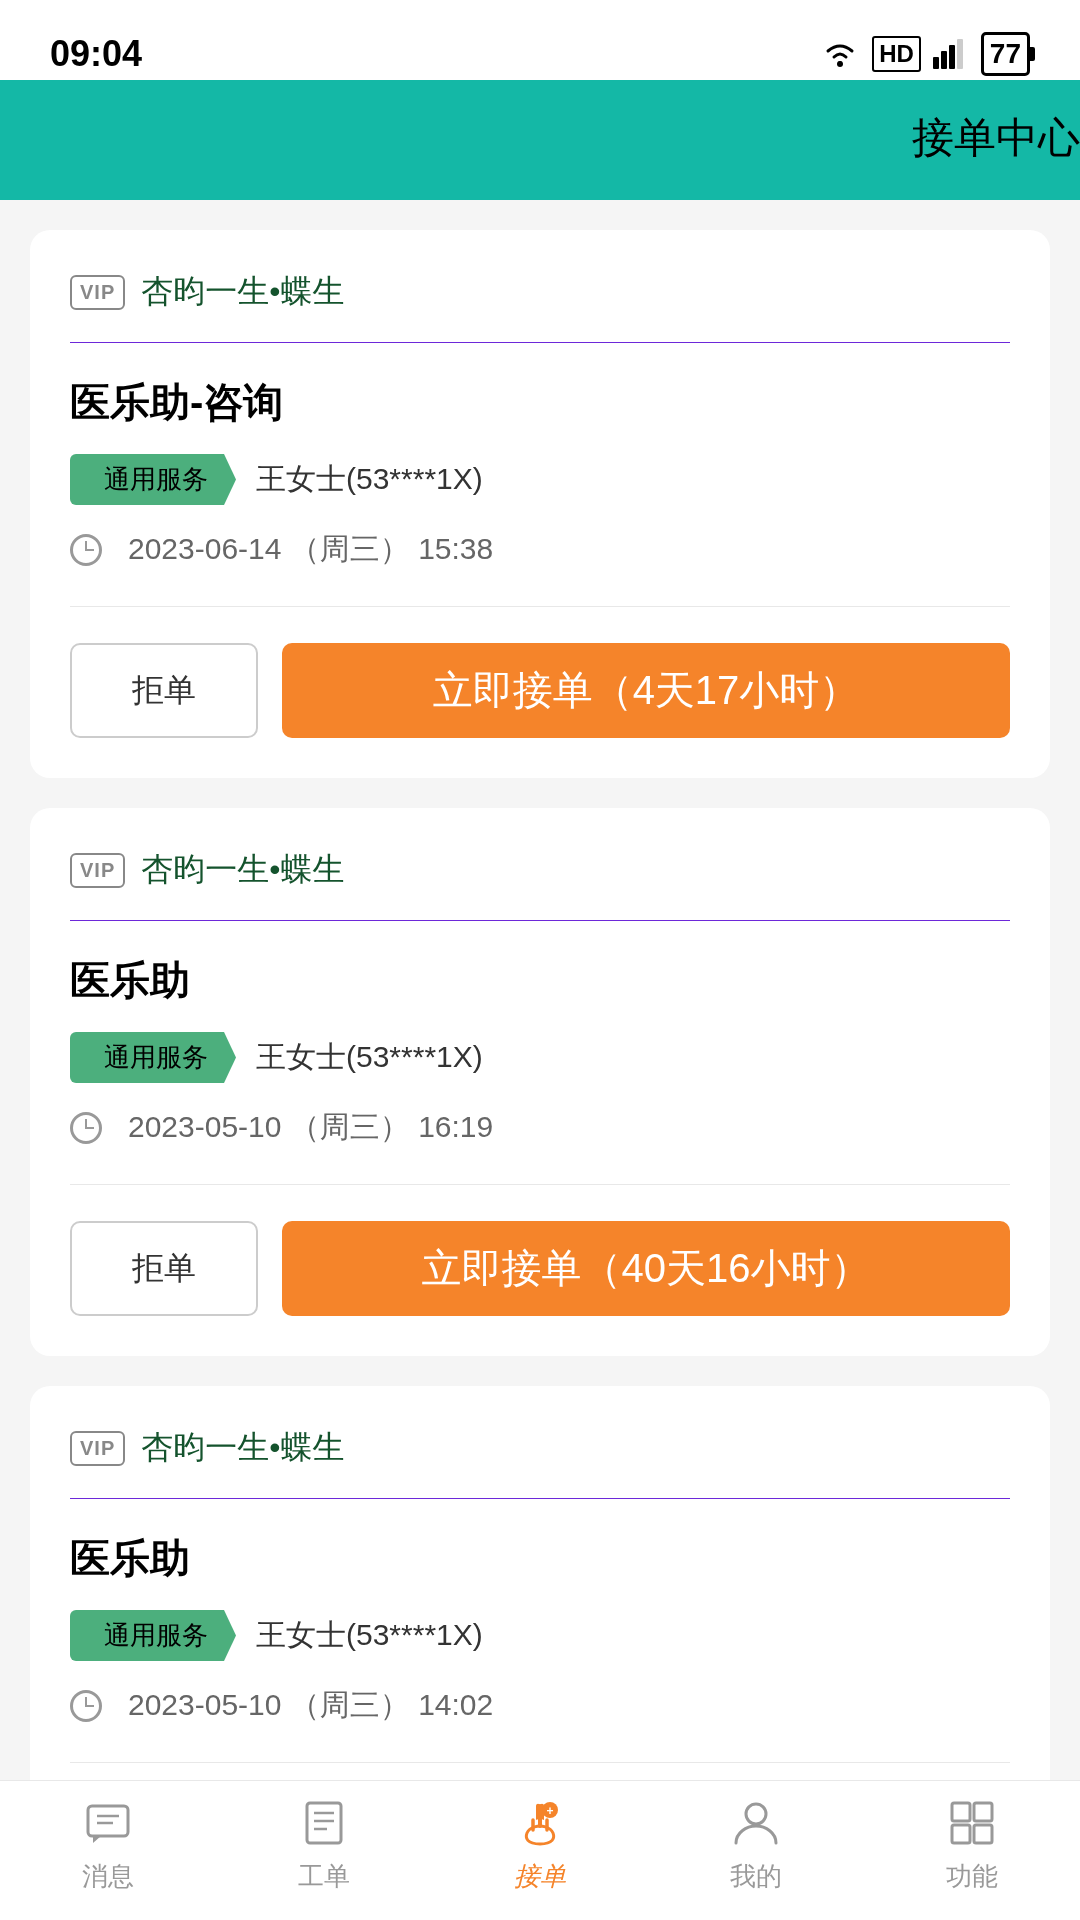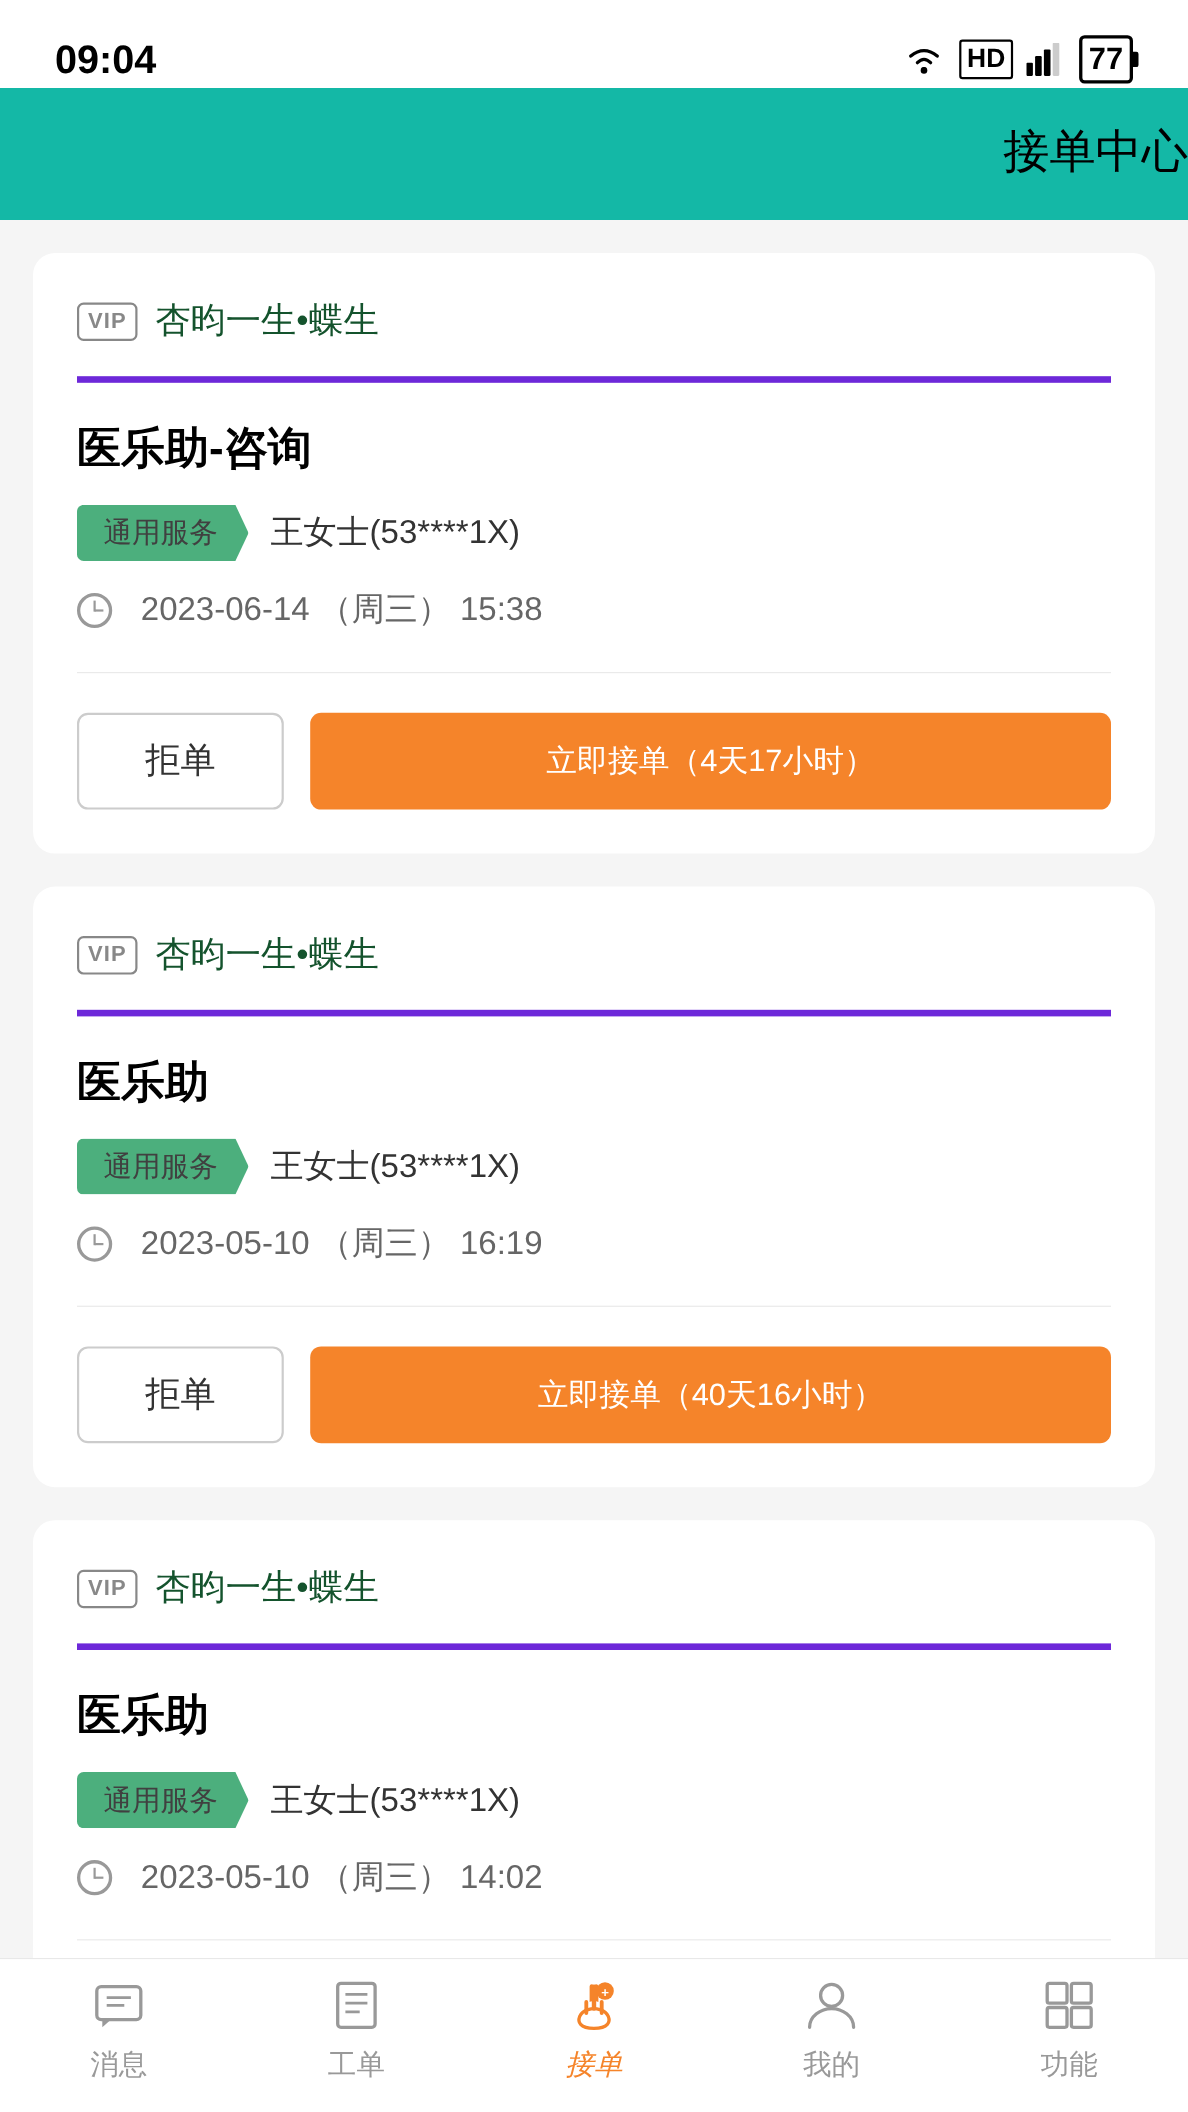--- a/index.html
+++ b/index.html
@@ -96,21 +96,21 @@
       border-radius: 20px;
       overflow: hidden;
       padding: 40px 40px 40px;
     }
 
     .card-header {
       display: flex;
       align-items: center;
       gap: 16px;
       padding-bottom: 28px;
-      border-bottom: 6px solid #6d28d9;
+      border-bottom: 1px solid #6d28d9;
       margin-bottom: 32px;
     }
 
     .vip-badge {
       display: inline-flex;
       align-items: center;
       justify-content: center;
       border: 2.5px solid #888;
       border-radius: 6px;
       padding: 4px 8px;
@@ -135,23 +135,23 @@
 
     .service-info {
       display: flex;
       align-items: center;
       gap: 20px;
       margin-bottom: 24px;
     }
 
     .service-tag {
       background: #4CAF7D;
-      color: #404040;
+      color: #000000;
       font-size: 26px;
-      padding: 8px 24px;
+      padding: 8px 34px;
       border-radius: 6px;
       clip-path: polygon(0 0, calc(100% - 12px) 0, 100% 50%, calc(100% - 12px) 100%, 0 100%);
       padding-right: 28px;
     }
 
     .customer-name {
       font-size: 30px;
       color: #333;
     }
 
@@ -216,21 +216,21 @@
       color: #333;
       font-size: 32px;
       padding: 20px 60px;
       border-radius: 10px;
       cursor: pointer;
     }
 
     .btn-accept {
       background: #F5842A;
       color: #fff;
-      font-size: 28px;
+      font-size: 40px;
       padding: 20px 50px;
       border-radius: 10px;
       border: none;
       cursor: pointer;
       flex: 1;
     }
 
     
     .bottom-nav {
       position: fixed;

